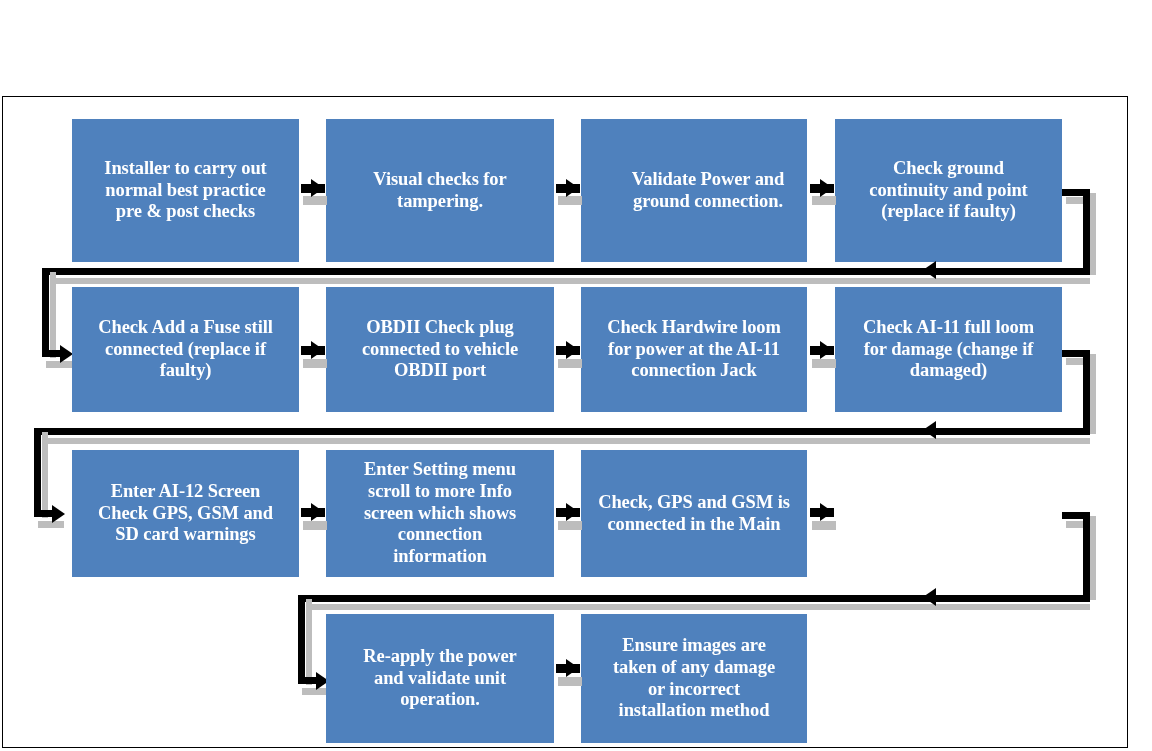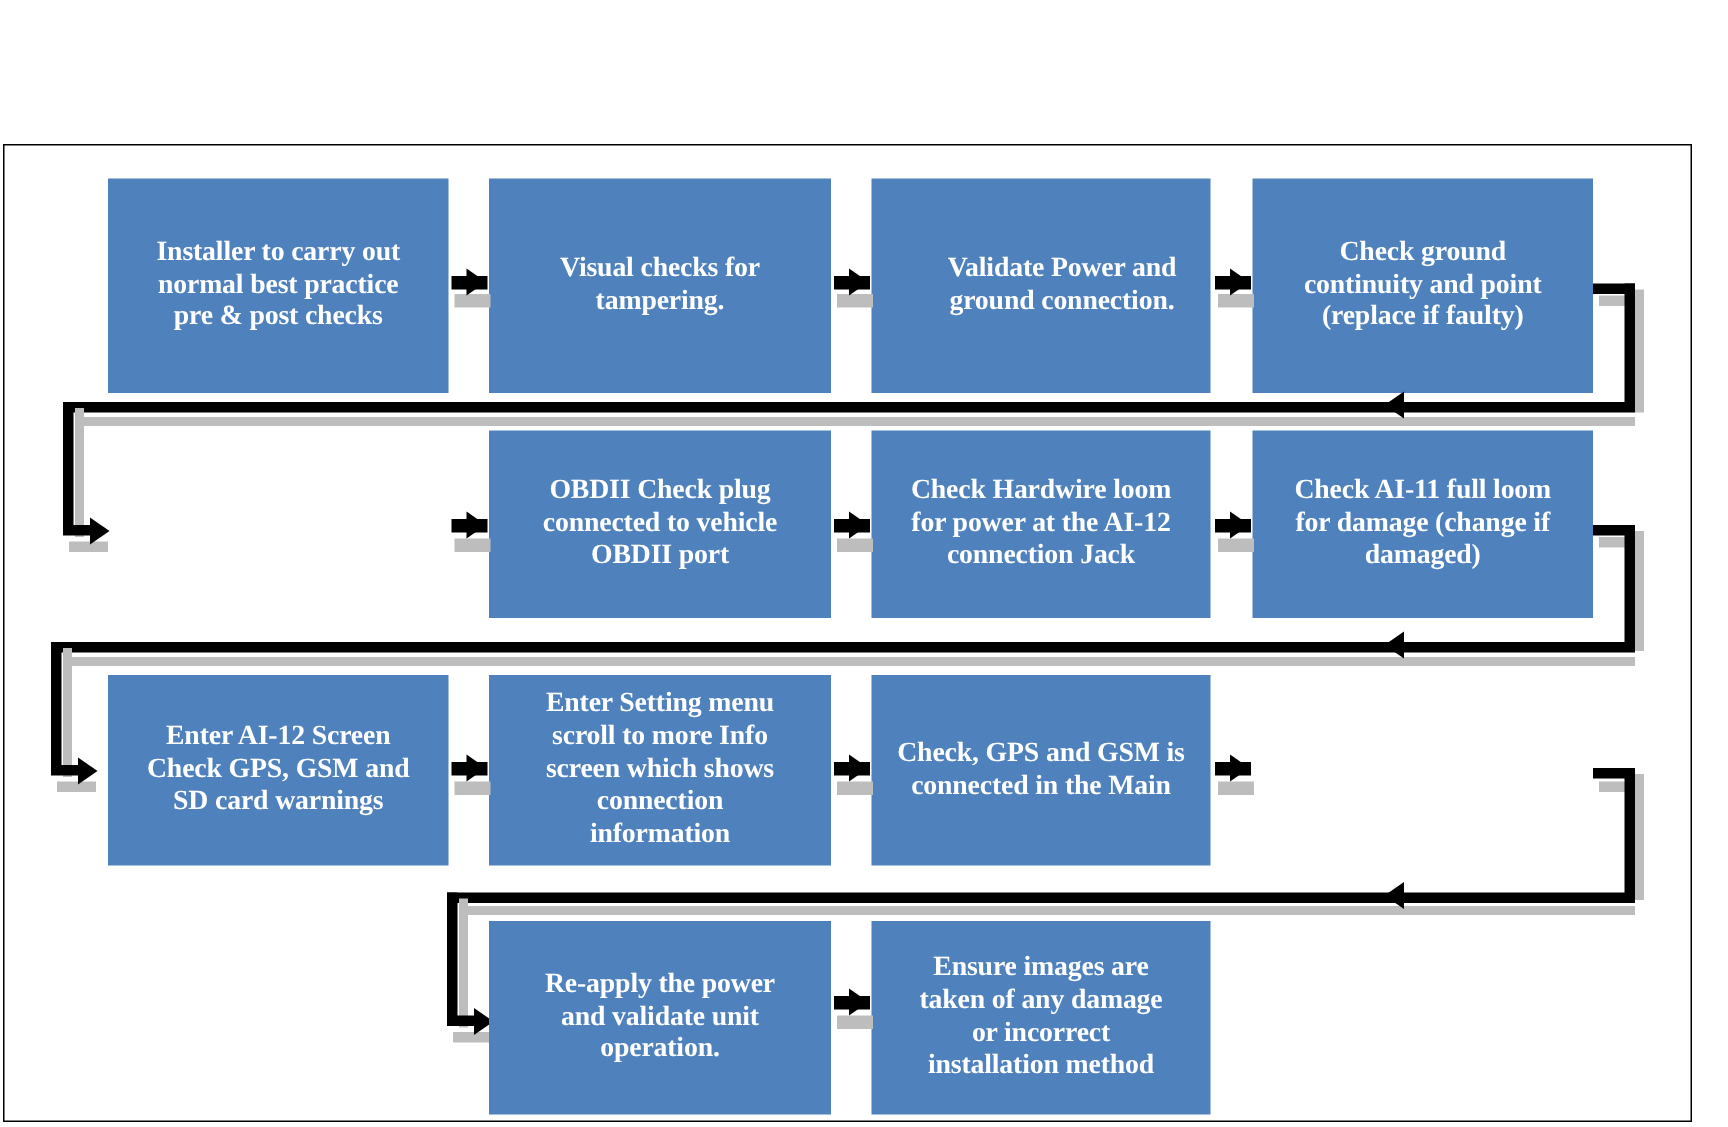--- a/index.html
+++ b/index.html
@@ -114,27 +114,30 @@
   <div class="vline" style="left:1083px;top:189px;height:82px;"></div>
   <div class="shadow-dot" style="left:50px;top:278px;width:1040px;height:6px;"></div>
   <div class="hline" style="left:42px;top:268px;width:1048px;"></div>
   <div class="arrow-l" style="left:923px;top:261px;"></div>
   <div class="shadow-dot" style="left:50px;top:272px;width:6px;height:86px;"></div>
   <div class="vline" style="left:42px;top:268px;height:86px;"></div>
   <div class="shadow-dot" style="left:46px;top:361px;width:26px;height:7px;"></div>
   <div class="hline" style="left:42px;top:350px;width:22px;"></div>
   <div class="arrow-r" style="left:60px;top:345px;"></div>
 
+  <div class="node" style="left:72px;top:287px;width:227px;height:125px;">Check Add a Fuse still
+connected (replace if
+faulty)</div>
 
   <div class="node" style="left:326px;top:287px;width:228px;height:125px;">OBDII Check plug
 connected to vehicle
 OBDII port</div>
 
   <div class="node" style="left:581px;top:287px;width:226px;height:125px;">Check Hardwire loom
-for power at the AI-12
+for power at the AI-11
 connection Jack</div>
 
   <div class="node" style="left:835px;top:287px;width:227px;height:125px;">Check AI-11 full loom
 for damage (change if
 damaged)</div>
 
   <div class="shadow-dot" style="left:303px;top:359px;width:24px;height:9px;"></div>
   <div class="stub" style="left:301px;top:346px;width:24px;"></div>
   <div class="arrow-r" style="left:311px;top:341px;"></div>
 

